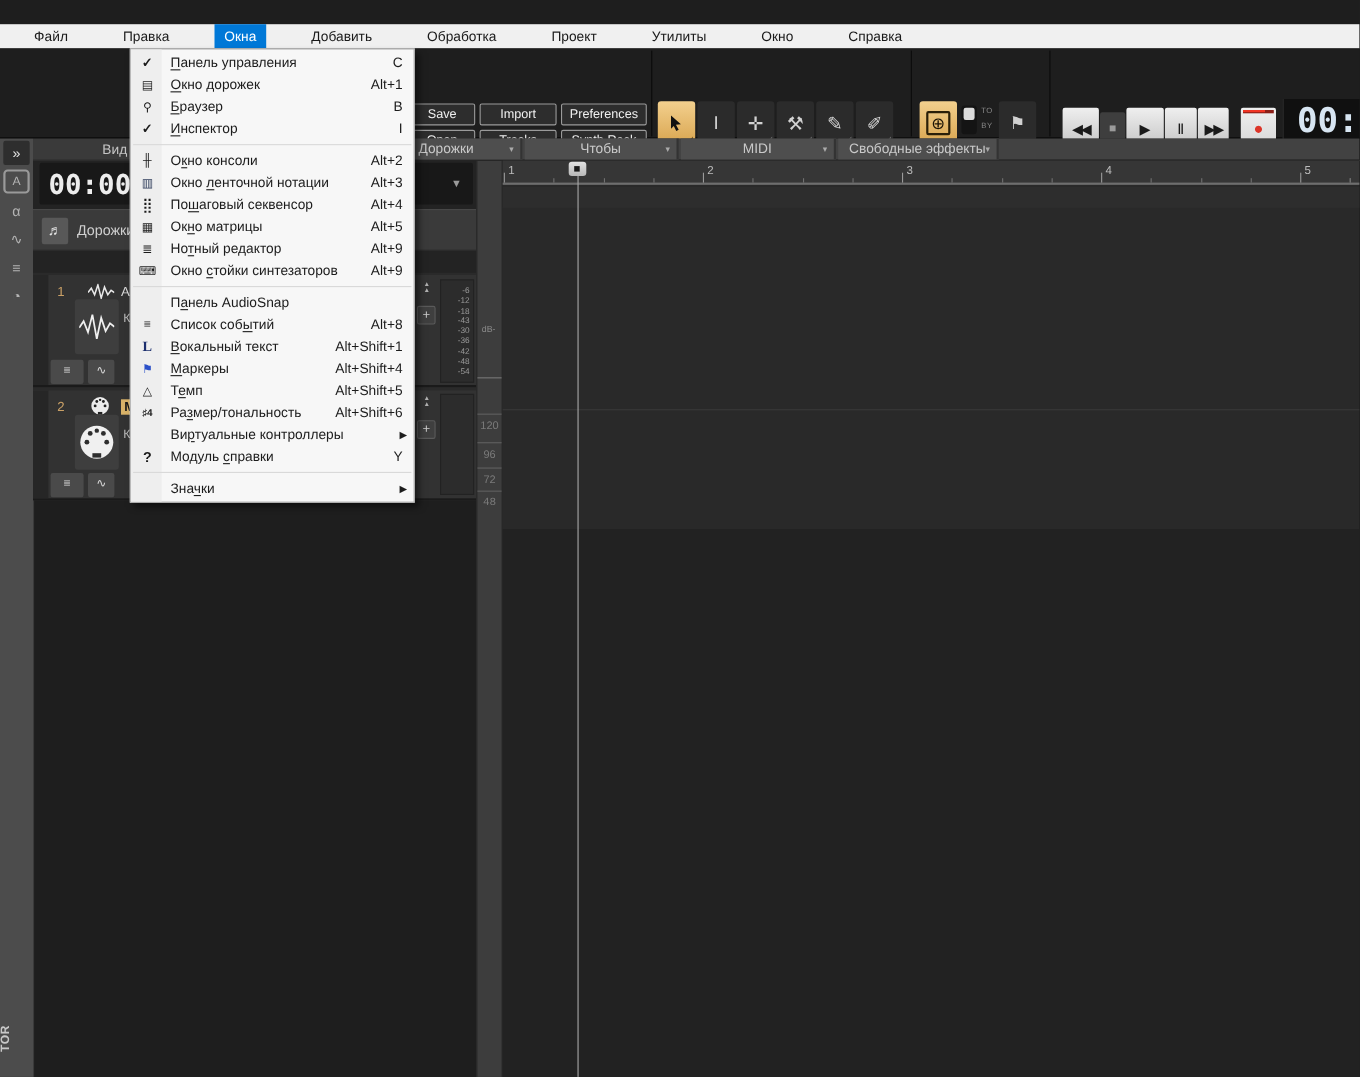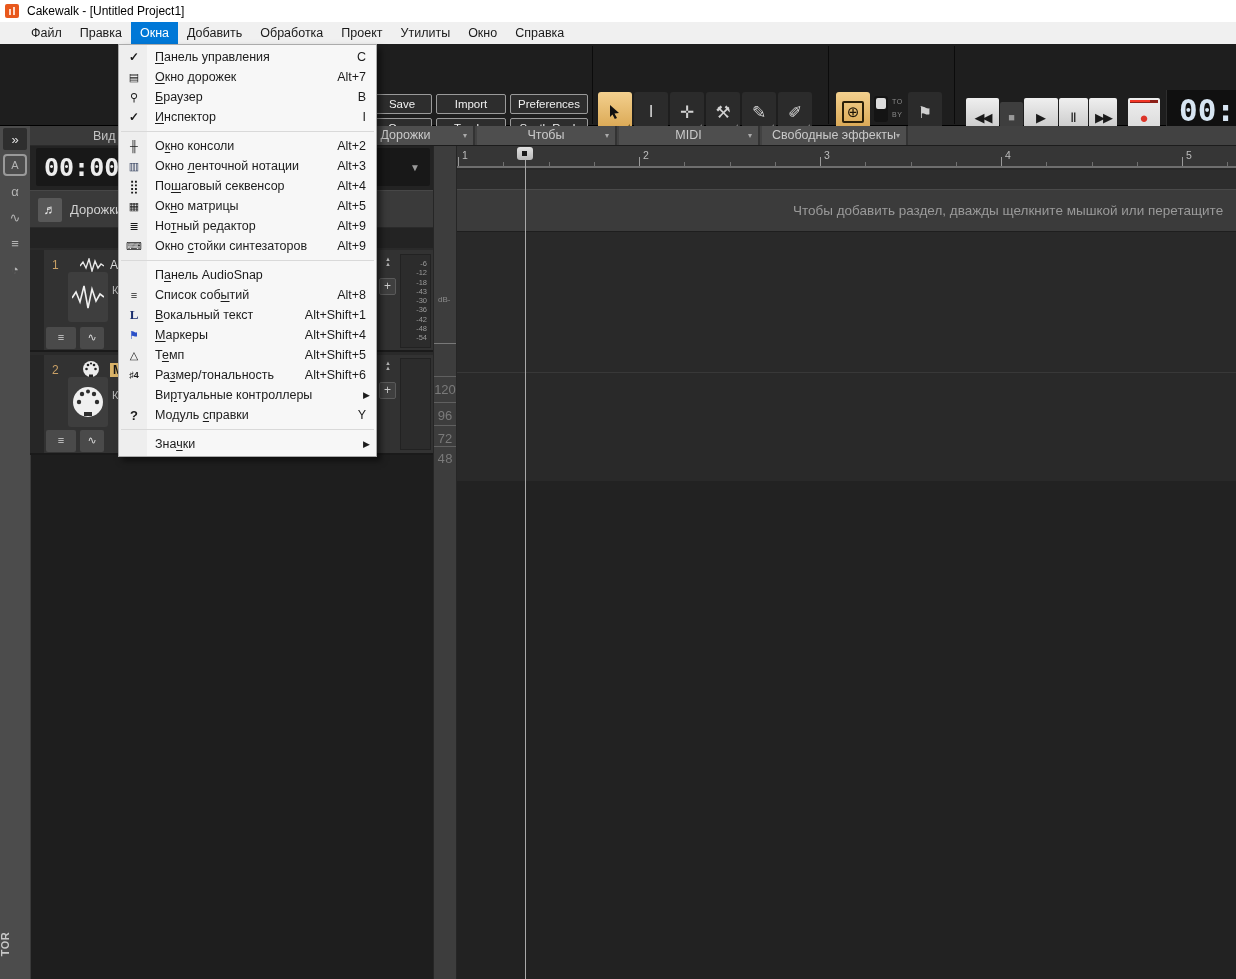--- a/index.html
+++ b/index.html
@@ -9,21 +9,21 @@
 
   
   #titlebar { position:absolute; left:0; top:0; width:1236px; height:22px; background:#ffffff; }
   .app-ico { position:absolute; width:14px; height:14px; background:#e8581c; border-radius:2px; }
   .app-ico::before { content:""; position:absolute; left:4px; top:5px; width:2px; height:6px; background:#ffd9c8; }
   .app-ico::after  { content:""; position:absolute; left:8px; top:3px; width:2px; height:8px; background:#ffd9c8; }
   #title-text { position:absolute; left:27px; top:4px; font-size:12px; color:#000; }
 
   
   #menubar { position:absolute; left:0; top:22px; width:1236px; height:22px; background:#f0f0f0;
-    display:flex; align-items:stretch; padding-left:22px; }
+    display:flex; align-items:stretch; padding-left:22px;gap:32px; }
   .mb-item { padding:0 9px; font-size:12.5px; color:#1a1a1a; line-height:22px; }
   .mb-item.active { background:#0078d7; color:#fff; }
 
   
   #controlbar { position:absolute; left:0; top:44px; width:1236px; height:82px; background:#1e1e1e; border-bottom:1px solid #000; }
   .vsep { position:absolute; top:2px; height:78px; width:1px; background:#0b0b0b; }
   #qa-grid { position:absolute; left:372px; top:50px; display:grid;
     grid-template-columns:60px 70px 78px; grid-auto-rows:20px; gap:4px; }
   .qa-btn { background:#2d2d2d; border:1px solid #9a9a9a; border-radius:2px; color:#f0f0f0;
     font-size:11.5px; text-align:center; line-height:18px; white-space:nowrap; overflow:hidden; }
@@ -133,21 +133,21 @@
   .meter-scale span { font-size:7.5px; color:#9a9a9a; text-align:right; line-height:8px; }
 
   #left-lower { position:absolute; left:30px; top:329px; width:403px; height:524px; background:#1e1e1e;
     border-left:1px solid #3a3a3a; }
 
   
   #splitter { position:absolute; left:433px; top:20px; width:24px; height:833px; background:#3d3d3d;
     border-left:1px solid #262626; border-right:1px solid #262626; }
   #db-axis-label { position:absolute; left:4px; top:149px; font-size:8px; color:#8a8a8a; }
   .split-line { position:absolute; left:0; width:22px; height:1px; background:#606060; }
-  .pitch-label { position:absolute; left:0; width:22px; text-align:center; font-size:13px; color:#7a7a7a; }
+  .pitch-label { position:absolute; left:0; width:22px; text-align:center; font-size:10px; color:#7a7a7a; }
 
   
   #tabrow { position:absolute; left:338px; top:0; width:898px; height:20px; background:#424242;
     border-bottom:1px solid #1c1c1c; }
   .view-tab { position:absolute; top:0; height:19px; background:#4e4e4e; color:#c9c9c9; font-size:12.5px;
     text-align:center; line-height:19px; border-right:2px solid #333; }
   .view-tab .caret { position:absolute; right:6px; top:0; font-size:8px; color:#aaa; }
 
   
   #clips { position:absolute; left:457px; top:20px; width:779px; height:833px; background:#292929; }
@@ -186,24 +186,20 @@
   .menu-label u { text-underline-offset:2px; }
   .menu-sc { font-size:12.5px; color:#1c1c1c; padding-right:10px; }
   .menu-arrow { position:absolute; right:6px; font-size:9px; color:#1c1c1c; }
   .menu-sep { height:1px; background:#d9d9d9; margin:4px 2px; position:relative; }
 </style>
 </head>
 <body>
 
 <div id="app">
 
-  <div id="titlebar">
-    <span class="app-ico" style="left:5px;top:4px;"></span>
-    <span id="title-text">Cakewalk - [Untitled Project1]</span>
-  </div>
 
   <div id="menubar">
     <span class="app-ico" style="left:4px;top:26px;position:absolute;"></span>
   <span class="mb-item">Файл</span>
       <span class="mb-item">Правка</span>
       <span class="mb-item active">Окна</span>
       <span class="mb-item">Добавить</span>
       <span class="mb-item">Обработка</span>
       <span class="mb-item">Проект</span>
       <span class="mb-item">Утилиты</span>
@@ -460,40 +456,37 @@
           <div class="tick minor" style="left: 589.25px; height: 4px;"></div>
           <div class="tick minor" style="left: 634.5px; height: 4px;"></div>
           <div class="tick minor" style="left: 679.75px; height: 4px;"></div>
           <div class="tick" style="left: 725px; height: 9px;"></div>
           <span class="tick-label" style="left: 729px;">5</span>
           <div class="tick minor" style="left: 770.25px; height: 4px;"></div>
           <div class="tick minor" style="left: 770px; height: 4px;"></div>
         </div>
       <div id="playhead-head"></div>
       <div id="gap-row"></div>
-      <div id="arranger-strip">
-        <span id="arranger-hint">Чтобы добавить раздел, дважды щелкните мышкой или перетащите</span>
-      </div>
       <div class="row-line" style="top:226px;"></div>
       <div id="clips-lower"></div>
     </div>
 
     <div id="playhead-stem"></div>
   </div>
 
   <div id="menu-popup">
       <div class="menu-row">
         <span class="menu-ic chk ic-check-icon">✓</span>
         <span class="menu-label"><u>П</u>анель управления</span>
         <span class="menu-sc">C</span>
       </div>
       <div class="menu-row">
         <span class="menu-ic ic-track-window-icon">▤</span>
         <span class="menu-label"><u>О</u>кно дорожек</span>
-        <span class="menu-sc">Alt+7</span>
+        <span class="menu-sc">Alt+1</span>
       </div>
       <div class="menu-row">
         <span class="menu-ic ic-browser-icon">⚲</span>
         <span class="menu-label"><u>Б</u>раузер</span>
         <span class="menu-sc">B</span>
       </div>
       <div class="menu-row">
         <span class="menu-ic chk ic-check-icon">✓</span>
         <span class="menu-label"><u>И</u>нспектор</span>
         <span class="menu-sc">I</span>

